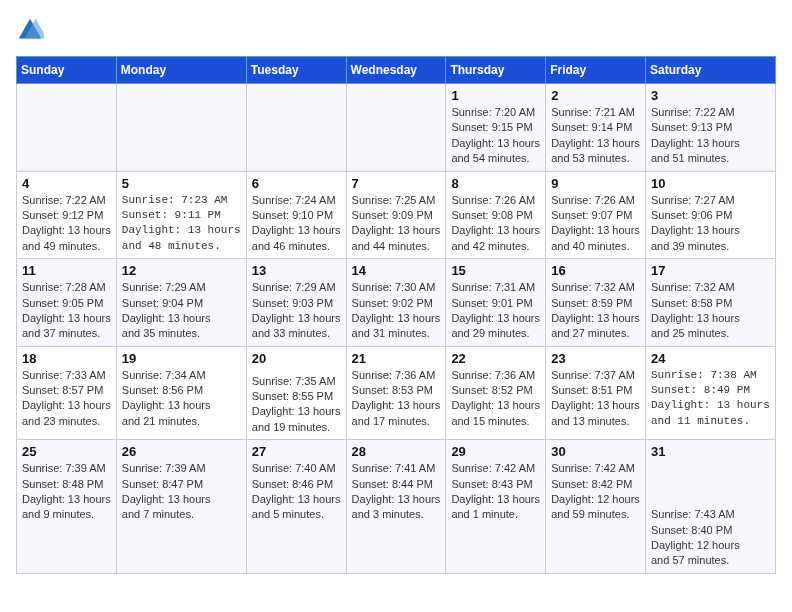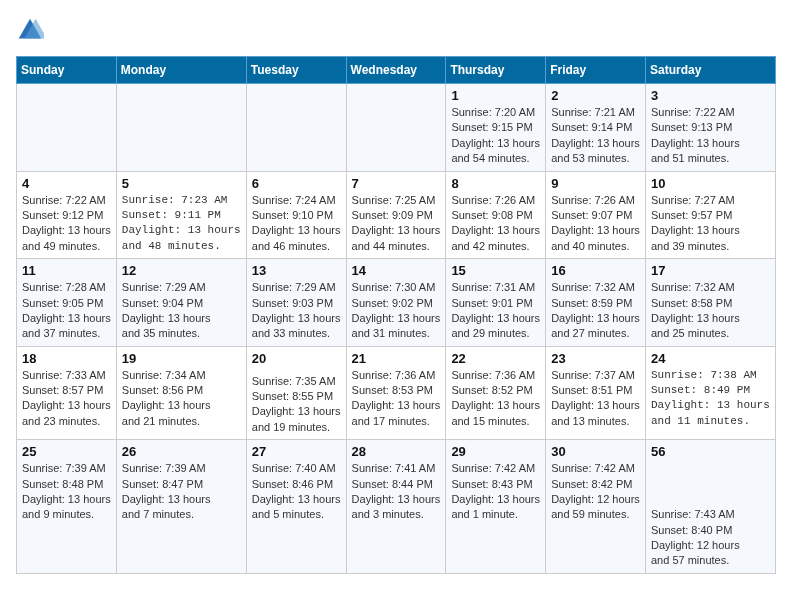--- a/index.html
+++ b/index.html
@@ -47,21 +47,21 @@
     .location {
       font-size: 14px;
       color: #555;
     }
     table {
       width: 100%;
       border-collapse: collapse;
       font-size: 11px;
     }
     thead tr {
-      background-color: #0369a1;
+      background-color: #1d4ed8;
       color: white;
     }
     thead th {
       padding: 6px 4px;
       font-size: 12px;
       font-weight: bold;
       text-align: left;
       border: 1px solid #5a9fd4;
     }
     tbody tr {
@@ -192,21 +192,21 @@
         <td>
           <div class="day-num">9</div>
           <div class="day-info" style="white-space: pre-line;">Sunrise: 7:26 AM
 Sunset: 9:07 PM
 Daylight: 13 hours
 and 40 minutes.</div>
         </td>
         <td>
           <div class="day-num">10</div>
           <div class="day-info" style="white-space: pre-line;">Sunrise: 7:27 AM
-Sunset: 9:57 PM
+Sunset: 9:06 PM
 Daylight: 13 hours
 and 39 minutes.</div>
         </td>
       </tr>
       <tr>
         <td>
           <div class="day-num">11</div>
           <div class="day-info" style="white-space: pre-line;">Sunrise: 7:28 AM
 Sunset: 9:05 PM
 Daylight: 13 hours
@@ -343,21 +343,21 @@
 and 1 minute.</div>
         </td>
         <td>
           <div class="day-num">30</div>
           <div class="day-info" style="white-space: pre-line;">Sunrise: 7:42 AM
 Sunset: 8:42 PM
 Daylight: 12 hours
 and 59 minutes.</div>
         </td>
         <td>
-          <div class="day-num">56</div>
+          <div class="day-num">31</div>
           <div class="day-info" style="white-space: pre-line; margin-top: 48px;">Sunrise: 7:43 AM
 Sunset: 8:40 PM
 Daylight: 12 hours
 and 57 minutes.</div>
         </td>
       </tr>
     </tbody>
 </table>
 
 </body></html>

